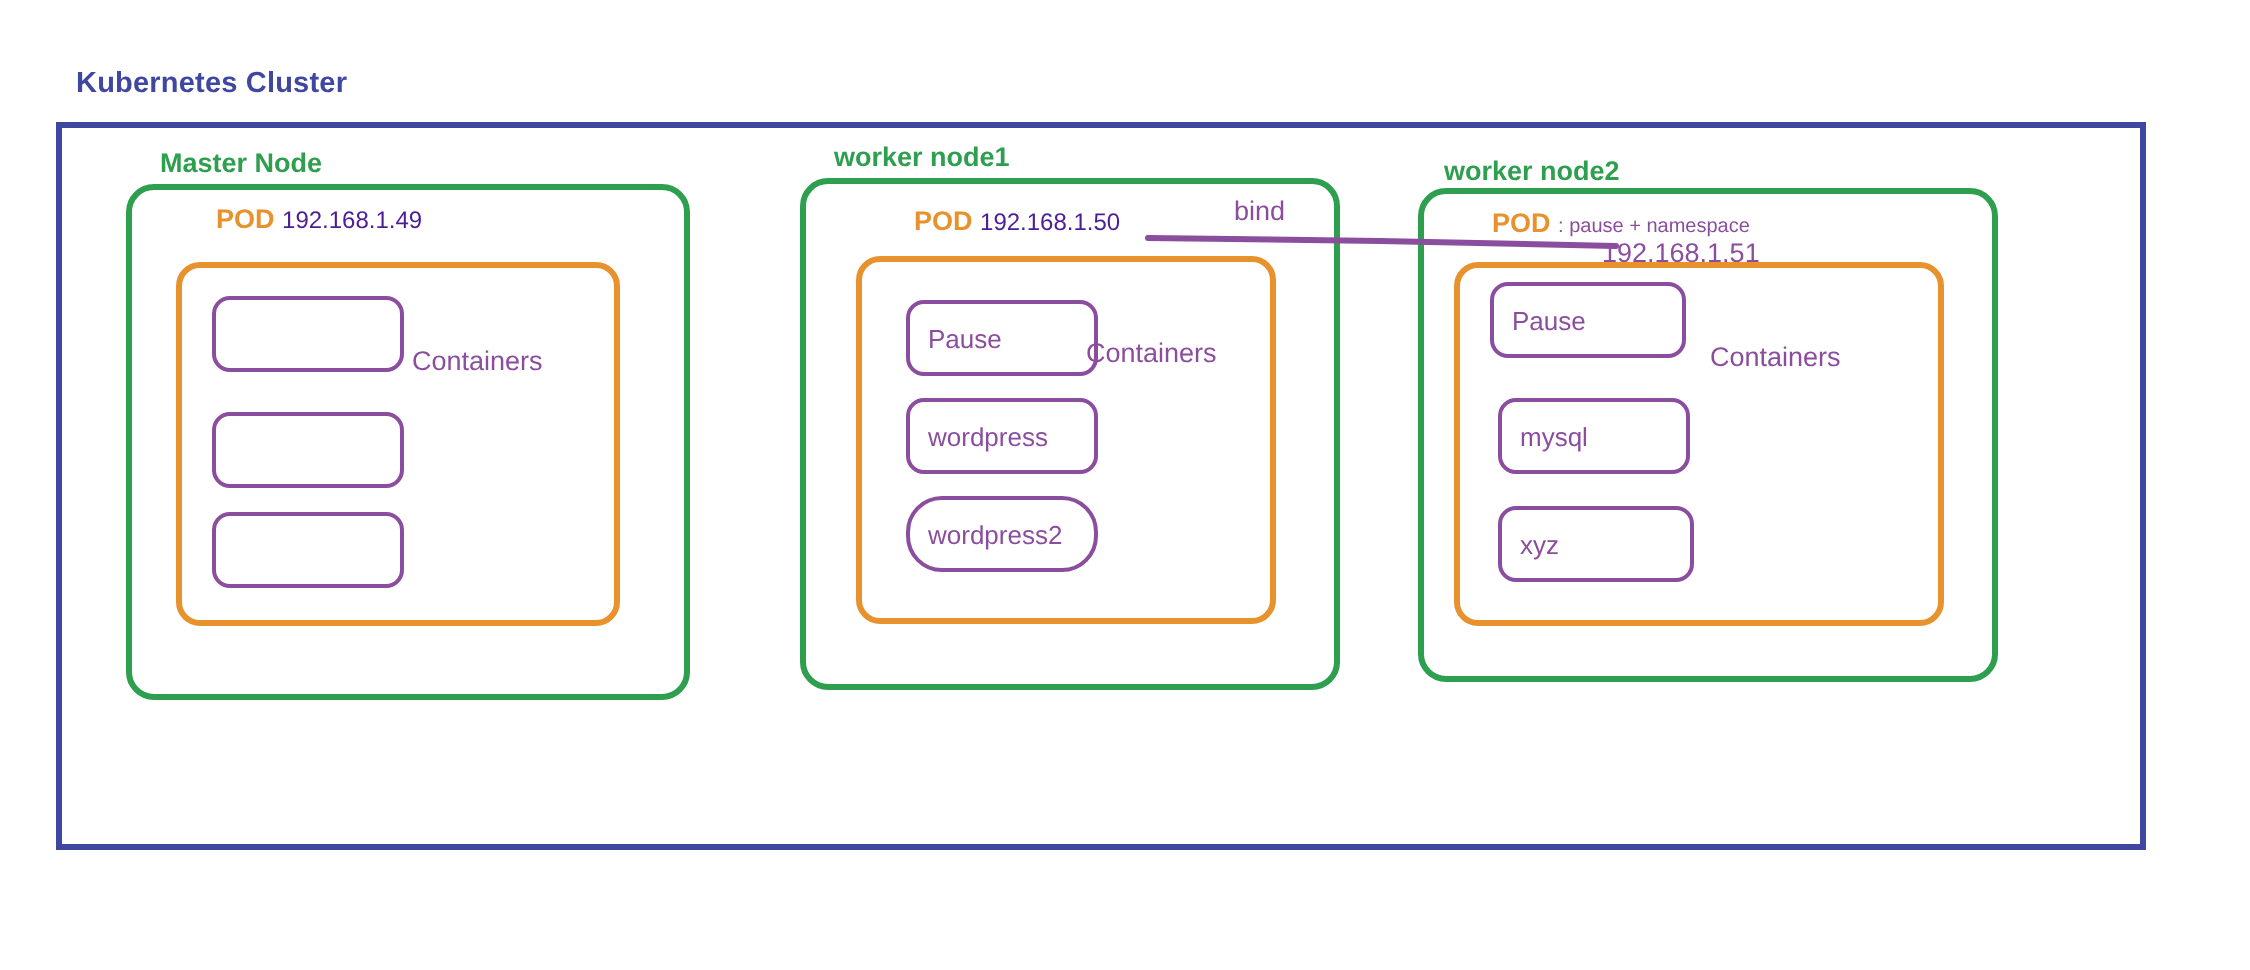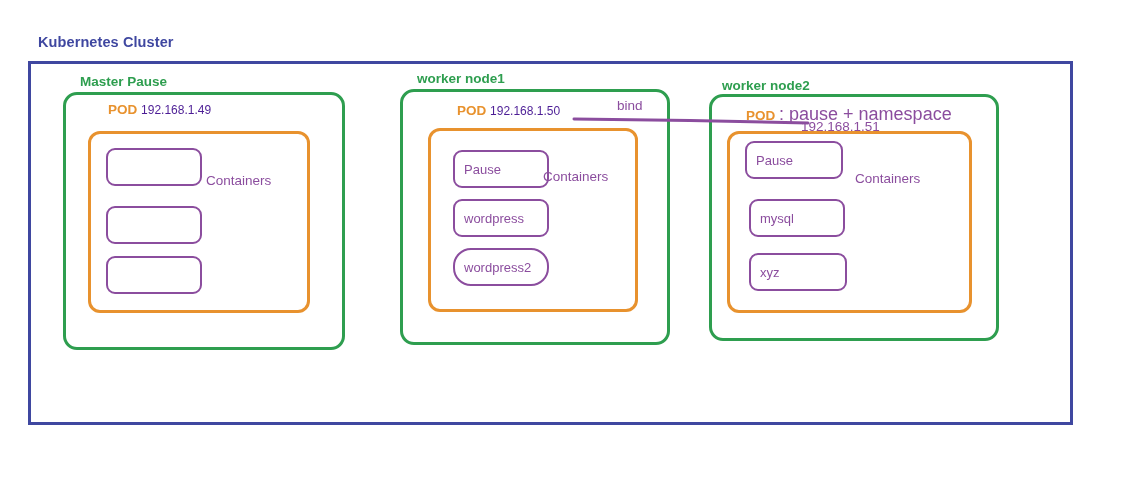--- a/index.html
+++ b/index.html
@@ -76,21 +76,21 @@
     color: #e8922e;
     font-size: 13.5px;
   }
   .pod-ip {
     color: #4c1d95;
     font-size: 12px;
     font-weight: normal;
   }
   .pod-sub {
     color: #8b4d9e;
-    font-size: 18px;
+    font-size: 10px;
     font-weight: normal;
   }
   .pod-ip-below {
     position: absolute;
     font-size: 13.5px;
     color: #8b4d9e;
     white-space: nowrap;
   }
 
   
@@ -134,21 +134,21 @@
   }
 </style>
 </head>
 <body>
 
 <div id="canvas">
 
   <div class="cluster-title">Kubernetes Cluster</div>
   <div class="cluster-frame"></div>
 
-  <div class="node-label" style="left:80px; top:74px;">Master Pause</div>
+  <div class="node-label" style="left:80px; top:74px;">Master Node</div>
   <div class="node" style="left:63px; top:92px; width:282px; height:258px;"></div>
 
   <div class="pod-caption" style="left:108px; top:103px;">
     <span class="pod-word">POD</span>
     <span class="pod-ip">192.168.1.49</span>
   </div>
 
   <div class="pod" style="left:88px; top:131px; width:222px; height:182px;"></div>
 
   <div class="containers-label" style="left:206px; top:136px;">Containers</div>

